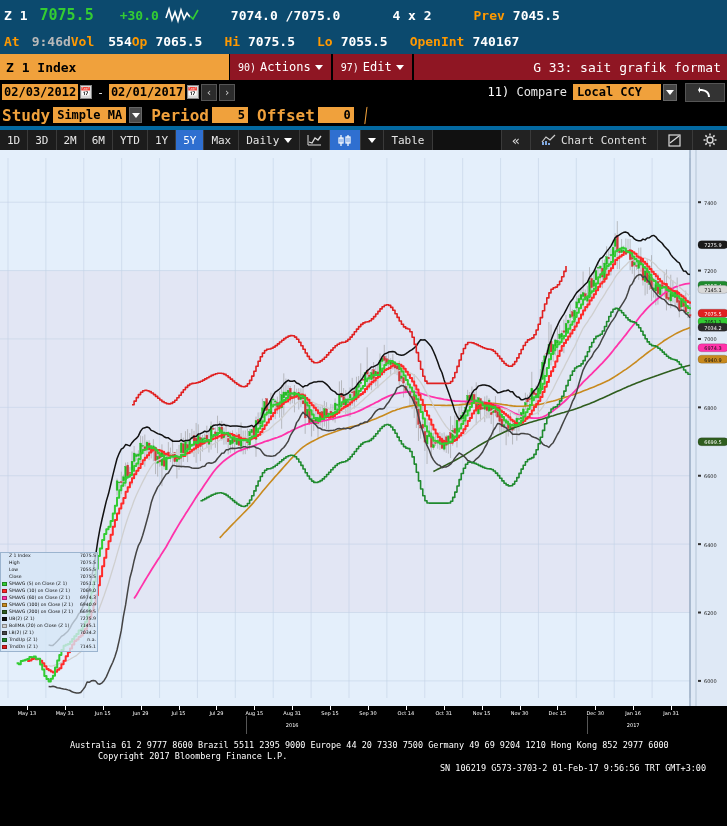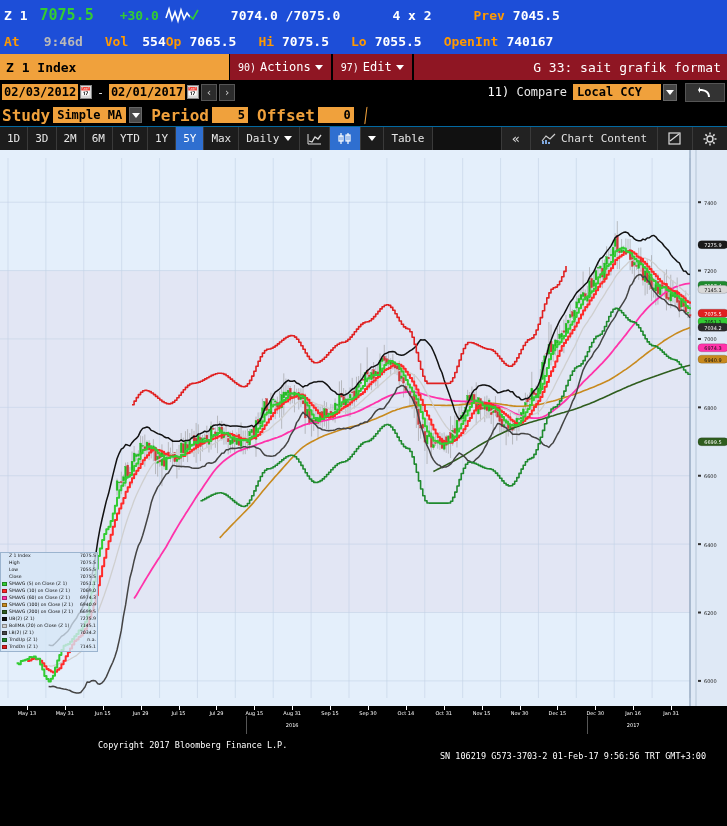--- a/index.html
+++ b/index.html
@@ -2,21 +2,21 @@
 <html><head>
 <meta charset="utf-8">
 <style>
   * { box-sizing: border-box; margin:0; padding:0; }
   body {
     width:727px; height:826px; overflow:hidden;
     background:#000;
     font-family:"DejaVu Sans Mono", monospace;
     font-size:11px; color:#fff;
   }
-  .quote-bar { padding:2px 4px 0 4px; background:#1d4ed8; }
+  .quote-bar { padding:2px 4px 0 4px; background:#0c4a6e; }
   .qrow { display:flex; align-items:center; height:26px; white-space:nowrap; }
   .t-white { color:#ffffff; }
   .t-green { color:#33cc33; }
   .t-orange{ color:#ff9900; }
   .t-grey  { color:#b9b9b9; }
   .f-lg { font-size:15px; font-weight:bold; }
   .f-md { font-size:13px; font-weight:bold; }
   .sparkline { margin-left:6px; display:flex; align-items:center; }
 
   
@@ -63,21 +63,21 @@
   .studyrow { display:flex; align-items:center; height:22px; background:#000; gap:3px; padding:0 2px; }
   .st-label { color:#f0a13c; font-size:16px; font-weight:bold; }
   .st-field { background:#f0a13c; color:#000; font-size:12px; font-weight:bold; padding:1px 4px; }
   .st-arrow { background:#4a4a4a; border:1px solid #666; width:13px; height:16px;
               display:flex;align-items:center;justify-content:center; }
   .st-num { background:#f0a13c; color:#000; font-size:12px; font-weight:bold;
             padding:1px 3px; width:36px; text-align:right; }
   .pencil { color:#f0a13c; font-size:13px; margin-left:5px; transform:rotate(-20deg); }
 
   
-  .pertoolbar { display:flex; align-items:stretch; height:24px; background:#111; border-top:1px solid #0369a1; }
+  .pertoolbar { display:flex; align-items:stretch; height:24px; background:#111; border-top:4px solid #0369a1; }
   .pbtn { background:#1c1c1c; border-right:1px solid #3a3a3a; color:#e6e6e6; font-size:11px;
           padding:0 7px; display:flex; align-items:center; }
   .pbtn.active { background:#2f6fd0; color:#fff; }
   .iconbtn { background:#1c1c1c; border-right:1px solid #3a3a3a; color:#dcdcdc;
              padding:0 7px; display:flex; align-items:center; }
   .iconbtn.on { background:#2f6fd0; }
   .toolgap { flex:1; background:#111; }
   .rbtn { background:#222; border-left:1px solid #3a3a3a; color:#e0e0e0; font-size:11px;
           padding:0 10px; display:flex; align-items:center; gap:5px; }
 
@@ -125,22 +125,22 @@
         <polyline points="25,10 28,13 33,4" fill="none" stroke="#33cc33" stroke-width="1.6"></polyline>
       </svg>
     </span>
     <span class="t-white f-md" style="margin-left:32px">7074.0 /7075.0</span>
     <span class="t-white f-md" style="margin-left:52px">4 x 2</span>
     <span class="t-orange f-md" style="margin-left:42px">Prev</span>
     <span class="t-white f-md" style="margin-left:8px">7045.5</span>
   </div>
   <div class="qrow">
     <span class="t-orange f-md">At</span>
-    <span class="t-grey f-md" style="margin-left:24px">9:46d</span>
-    <span class="t-orange f-md" style="margin-left:22px">Vol</span>
+    <span class="t-grey f-md" style="margin-left:12px">9:46d</span>
+    <span class="t-orange f-md" style="">Vol</span>
     <span class="t-white f-md" style="margin-left:14px">554</span>
     <span class="t-orange f-md" style="">Op</span>
     <span class="t-white f-md" style="margin-left:8px">7065.5</span>
     <span class="t-orange f-md" style="margin-left:22px">Hi</span>
     <span class="t-white f-md" style="margin-left:8px">7075.5</span>
     <span class="t-orange f-md" style="margin-left:22px">Lo</span>
     <span class="t-white f-md" style="margin-left:8px">7055.5</span>
     <span class="t-orange f-md" style="margin-left:22px">OpenInt</span>
     <span class="t-white f-md" style="margin-left:8px">740167</span>
   </div>
@@ -1019,17 +1019,18 @@
     <div style="position: absolute; top: 0px; width: 1px; height: 4px; background: rgb(255, 255, 255); left: 633.167px;"></div>
     <div class="xtick" style="left: 671.056px;">Jan 31</div>
     <div style="position: absolute; top: 0px; width: 1px; height: 4px; background: rgb(255, 255, 255); left: 671.056px;"></div>
     <div class="yearlab" style="left: 292.167px;">2016</div>
     <div style="position: absolute; top: 10px; width: 1px; height: 18px; background: rgb(85, 85, 85); left: 246.167px;"></div>
     <div class="yearlab" style="left: 633.167px;">2017</div>
     <div style="position: absolute; top: 10px; width: 1px; height: 18px; background: rgb(85, 85, 85); left: 587.167px;"></div>
   </div>
 
 <div class="footer">
+  <div class="frow fr1">Australia 61 2 9777 8600 Brazil 5511 2395 9000 Europe 44 20 7330 7500 Germany 49 69 9204 1210 Hong Kong 852 2977 6000</div>
   <div class="frow fr2">
     <span style="margin-left:28px">Copyright 2017 Bloomberg Finance L.P.</span>
   </div>
   <div class="frow fr3">SN 106219 G573-3703-2 01-Feb-17  9:56:56 TRT  GMT+3:00</div>
 </div>
 
 </body></html>

